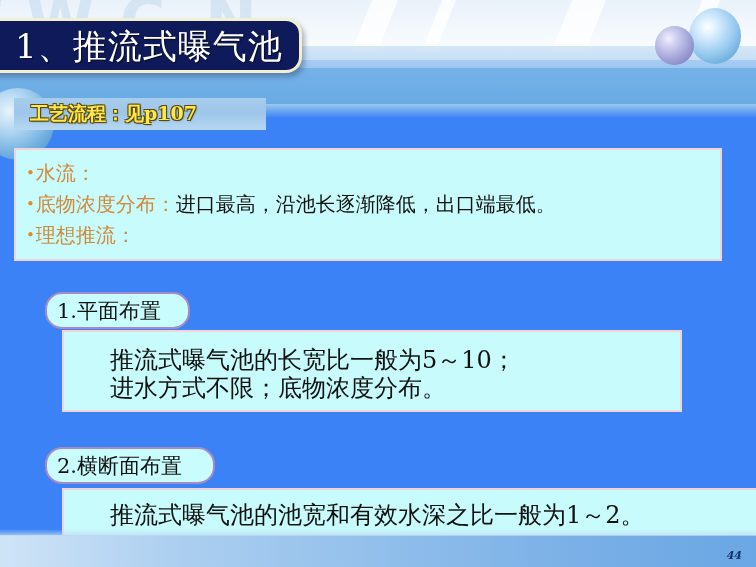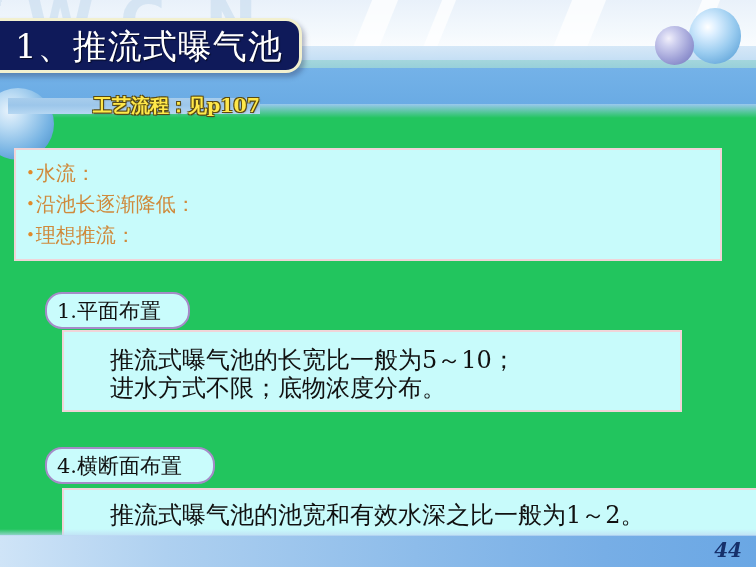--- a/index.html
+++ b/index.html
@@ -4,21 +4,21 @@
 <style>
   html,body{margin:0;padding:0;background:#fff;}
   body{
     font-family:"DejaVu Sans","Liberation Sans",sans-serif;
     -webkit-font-smoothing:antialiased;
   }
   #slide{
     position:relative;
     width:756px;height:567px;
     overflow:hidden;
-    background:#22c55e;
+    background:#3b82f6;
   }
 
   
   .hdr-watermark{
     position:absolute;left:0;top:0;width:756px;height:60px;
     background:
       linear-gradient(105deg, rgba(205,223,240,.55) 0 2px, transparent 2px 10px),
       linear-gradient(80deg, rgba(214,230,244,.6) 0 3px, transparent 3px 14px),
       linear-gradient(180deg,#e9f1fa 0%, #f4f9fd 55%, #ffffff 100%);
     overflow:hidden;
@@ -89,24 +89,24 @@
     font-size:34px;
     line-height:1;
     padding-left:26px;
     letter-spacing:1px;
     text-shadow:1px 1px 1px rgba(0,0,0,.6);
     white-space:nowrap;
   }
 
   
   #subtitle-band{
-    position:absolute;left:8px;top:98px;
-    width:252px;height:16px;
+    position:absolute;left:14px;top:98px;
+    width:252px;height:32px;
     background:linear-gradient(180deg,#a8cdec 0%, #9cc6ea 45%, #b6d7f2 100%);
-    display:flex;align-items:center;justify-content:flex-end;
+    display:flex;align-items:center;
   }
   #subtitle-band .s-text{
     font-family:"DejaVu Serif","Liberation Serif",serif;
     font-size:19px;
     color:#ffe84a;
     padding-left:16px;
     white-space:nowrap;
     font-weight:bold;
     text-shadow:
       -1px -1px 0 #5a4a10, 1px -1px 0 #5a4a10,
@@ -182,23 +182,23 @@
   
   #footer{
     position:absolute;left:0;bottom:0;width:756px;height:32px;
     background:linear-gradient(90deg,#cfe4f7 0%, #aed0f0 22%, #8dbcea 55%, #77aee6 80%, #6aa7e4 100%);
   }
   #footer .fade-top{
     position:absolute;left:0;top:-6px;width:756px;height:7px;
     background:linear-gradient(180deg, rgba(255,255,255,0) 0%, rgba(190,218,243,.8) 100%);
   }
   #page-number{
-    position:absolute;right:14px;top:3px;
-    font-family:"DejaVu Serif","Liberation Serif",serif;
-    font-size:20px;
+    position:absolute;right:14px;top:14px;
+    font-family:"DejaVu Serif","Liberation Serif",serif;
+    font-size:11px;
     color:#16306b;
     font-weight:bold;
     font-style:italic;
   }
 </style>
 </head>
 <body>
 
 <div id="slide">
 
@@ -227,38 +227,39 @@
     <span class="s-text">工艺流程：见p107</span>
   </div>
 
   <div id="bullets-box" class="cyan-box">
     <div class="bullet-line">
       <span class="bullet-dot">•</span>
       <span class="bl-key">水流：</span>
     </div>
     <div class="bullet-line">
       <span class="bullet-dot">•</span>
-      <span class="bl-key">沿池长逐渐降低：</span>
+      <span class="bl-key">底物浓度分布：</span>
+      <span class="bl-rest">进口最高，沿池长逐渐降低，出口端最低。</span>
     </div>
     <div class="bullet-line">
       <span class="bullet-dot">•</span>
       <span class="bl-key">理想推流：</span>
     </div>
   </div>
 
   <div id="tag-1" class="tag-box">
     <span class="tag-text">1.平面布置</span>
   </div>
   <div id="body-box-1" class="cyan-box">
     <div class="body-line">推流式曝气池的长宽比一般为5～10；</div>
     <div class="body-line">进水方式不限；底物浓度分布。</div>
   </div>
 
   <div id="tag-2" class="tag-box">
-    <span class="tag-text">4.横断面布置</span>
+    <span class="tag-text">2.横断面布置</span>
   </div>
   <div id="body-box-2" class="cyan-box">
     <div class="body-line">推流式曝气池的池宽和有效水深之比一般为1～2。</div>
   </div>
 
   <div id="footer">
     <div class="fade-top"></div>
     <span id="page-number">44</span>
   </div>
 

